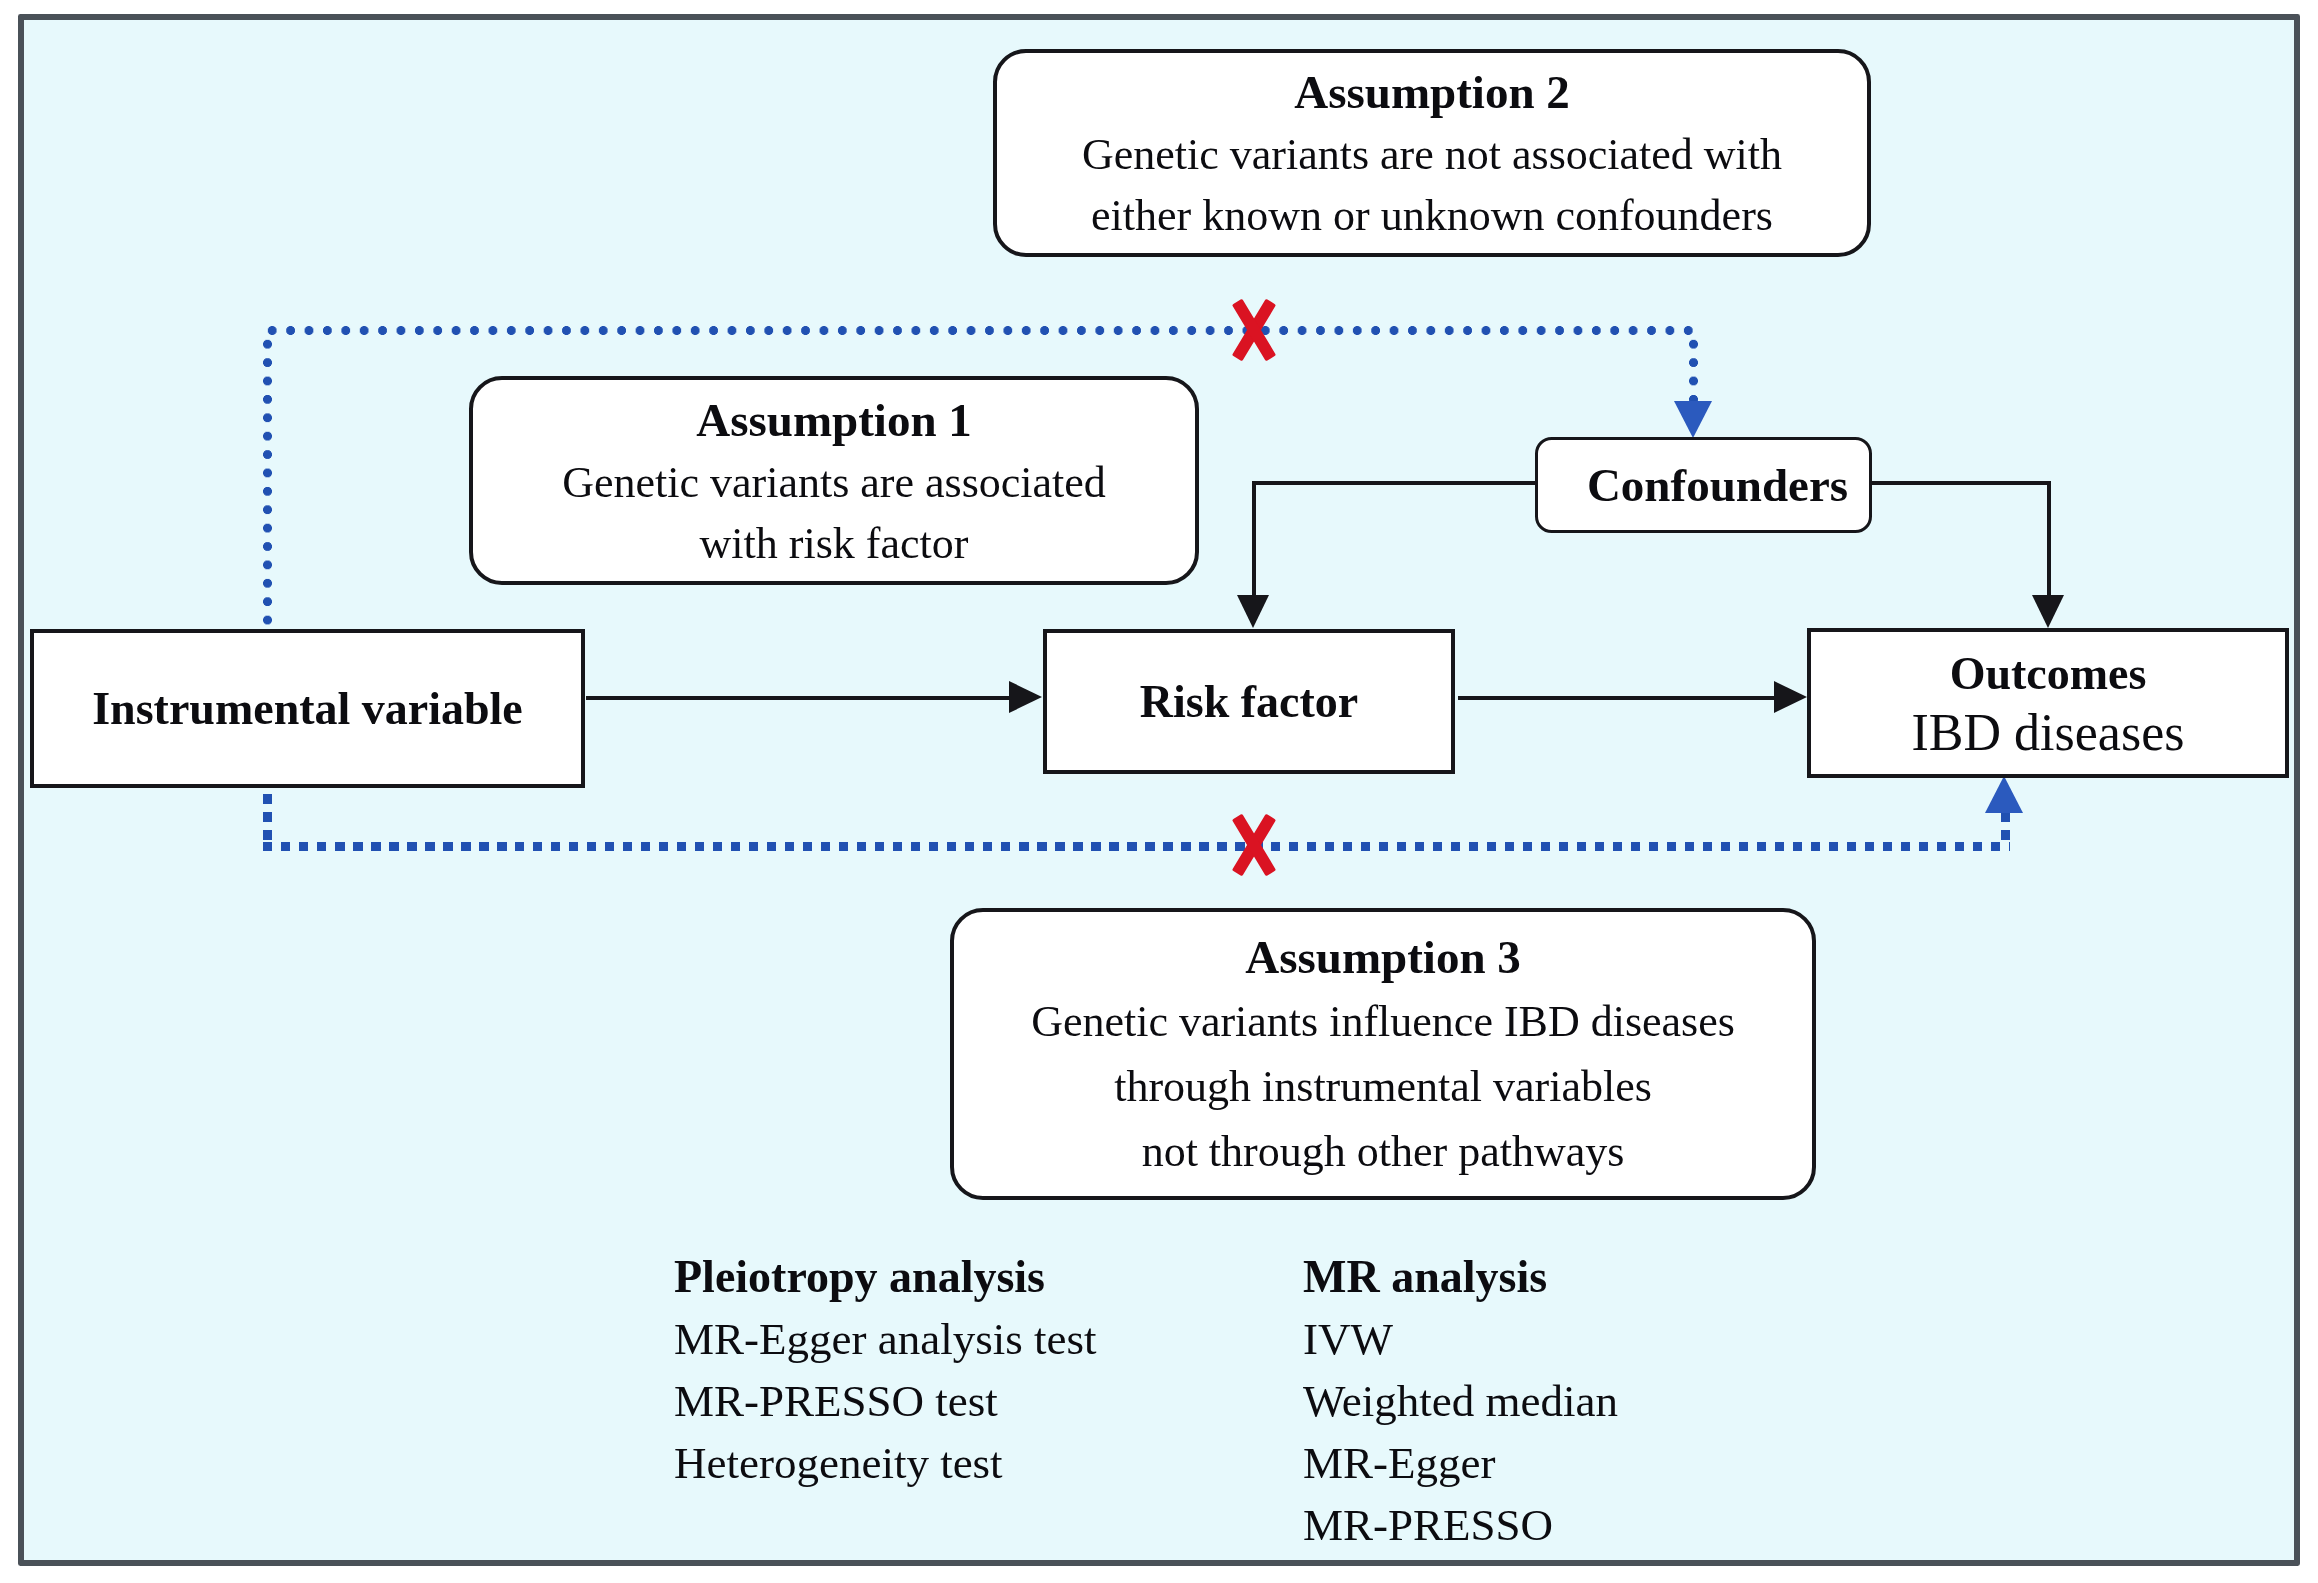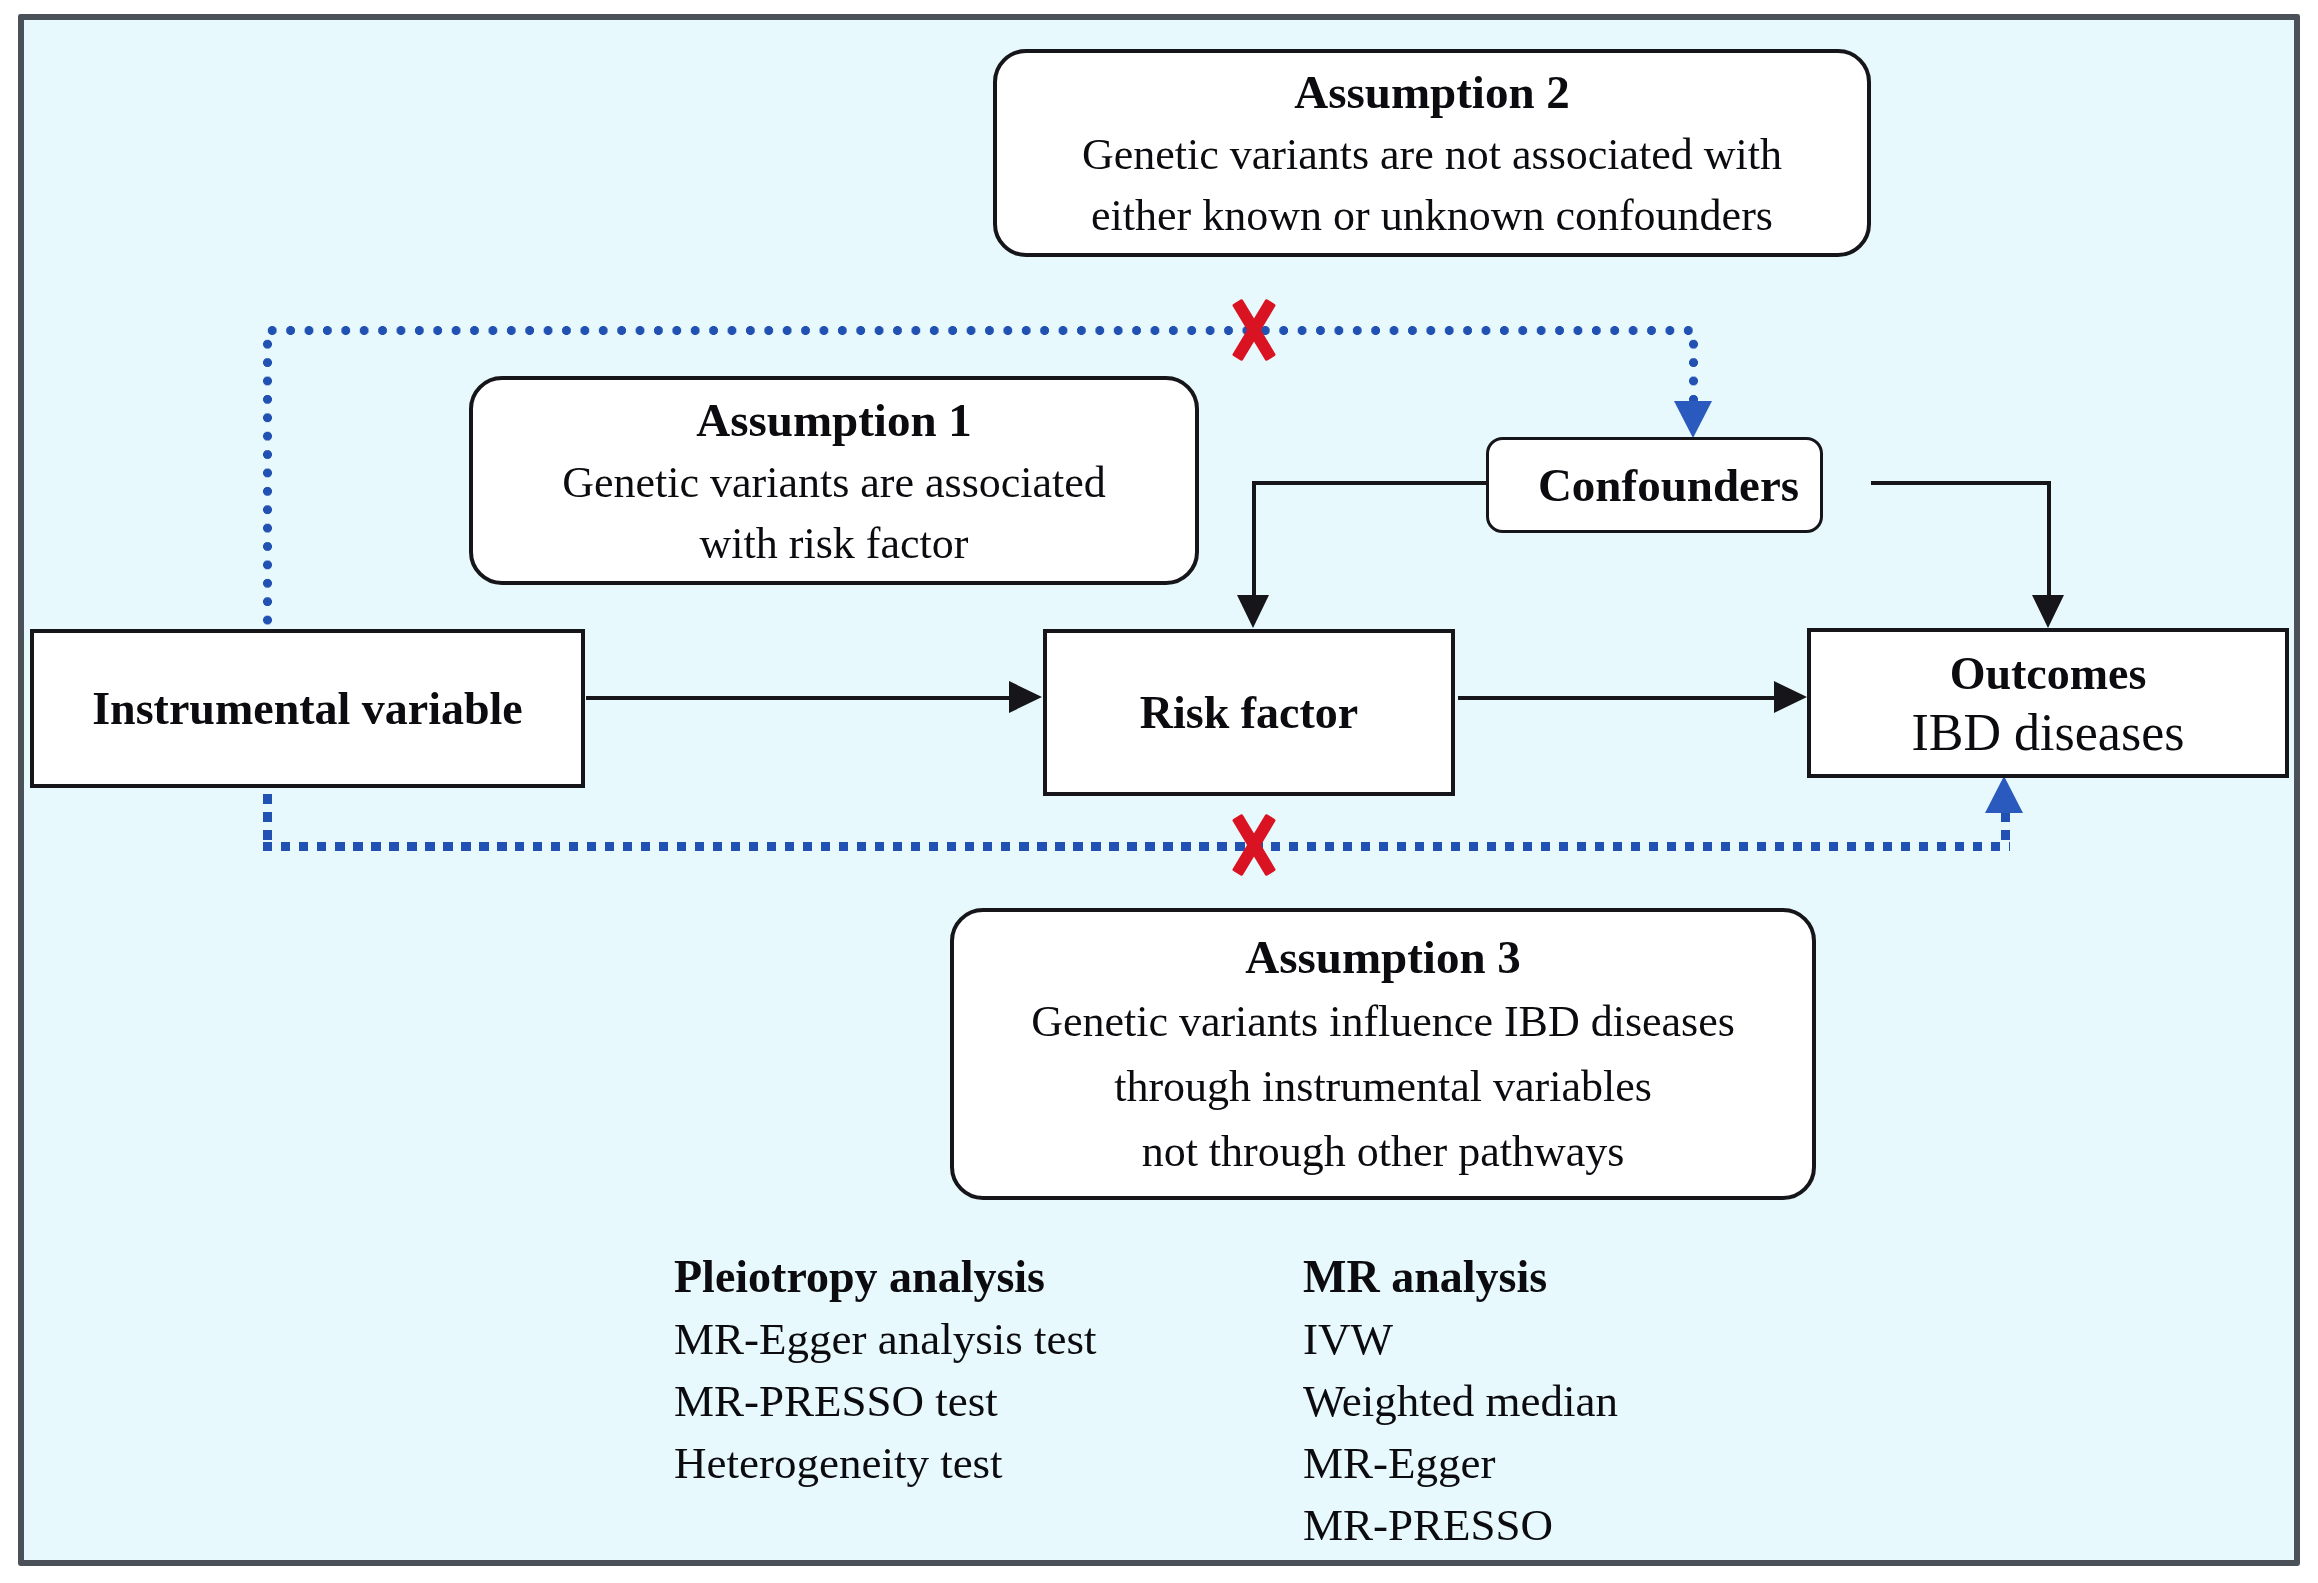--- a/index.html
+++ b/index.html
@@ -38,24 +38,24 @@
   }
   .btitle{font-weight:bold;font-size:47px;line-height:64px;white-space:nowrap;}
   .bline{font-size:44px;line-height:61px;white-space:nowrap;}
   .nlabel{font-weight:bold;font-size:46px;line-height:59px;white-space:nowrap;}
   .nsub{font-size:52px;line-height:59px;white-space:nowrap;}
 
   #assumption2{left:993px;top:49px;width:878px;height:208px;}
   #assumption1{left:469px;top:376px;width:730px;height:209px;}
   #assumption3{left:950px;top:908px;width:866px;height:292px;}
   #assumption3 .bline{line-height:65px;}
-  #confounders{left:1486px;top:437px;width:337px;height:96px;border-width:3.6px;border-radius:16.6px;padding-left:28px;}
+  #confounders{left:1535px;top:437px;width:337px;height:96px;border-width:3.6px;border-radius:16.6px;padding-left:28px;}
   #confounders .nlabel{font-size:47px;}
   #iv-box{left:30px;top:629px;width:555px;height:159px;}
-  #risk-box{left:1043px;top:629px;width:412px;height:167px;border-width:4.2px;}
+  #risk-box{left:1043px;top:629px;width:412px;height:145px;border-width:4.2px;}
   #out-box{left:1807px;top:628px;width:482px;height:150px;border-width:4.2px;}
 
   
   .hline{position:absolute;height:4.2px;background:var(--line_black);}
   .vline{position:absolute;width:4.2px;background:var(--line_black);}
   .tri{position:absolute;width:0;height:0;}
   .tri.right{border-top:16.6px solid transparent;border-bottom:16.6px solid transparent;border-left:33px solid var(--line_black);}
   .tri.down {border-left:16.6px solid transparent;border-right:16.6px solid transparent;border-top:33px solid var(--line_black);}
   .btri-down{position:absolute;width:0;height:0;border-left:19.6px solid transparent;border-right:19.6px solid transparent;border-top:37px solid var(--arrow_blue);}
   .btri-up  {position:absolute;width:0;height:0;border-left:19.6px solid transparent;border-right:19.6px solid transparent;border-bottom:37px solid var(--arrow_blue);}

